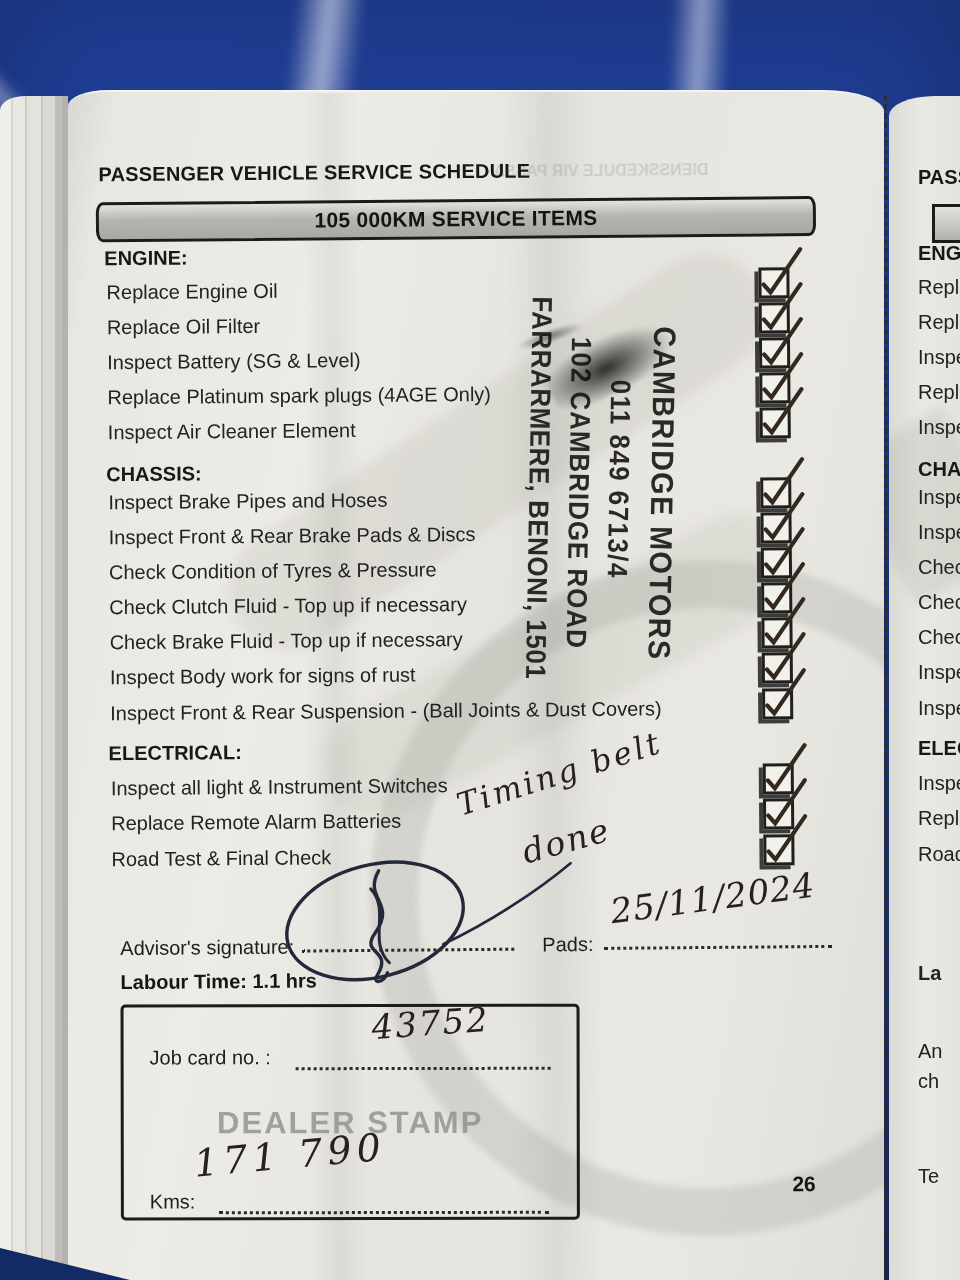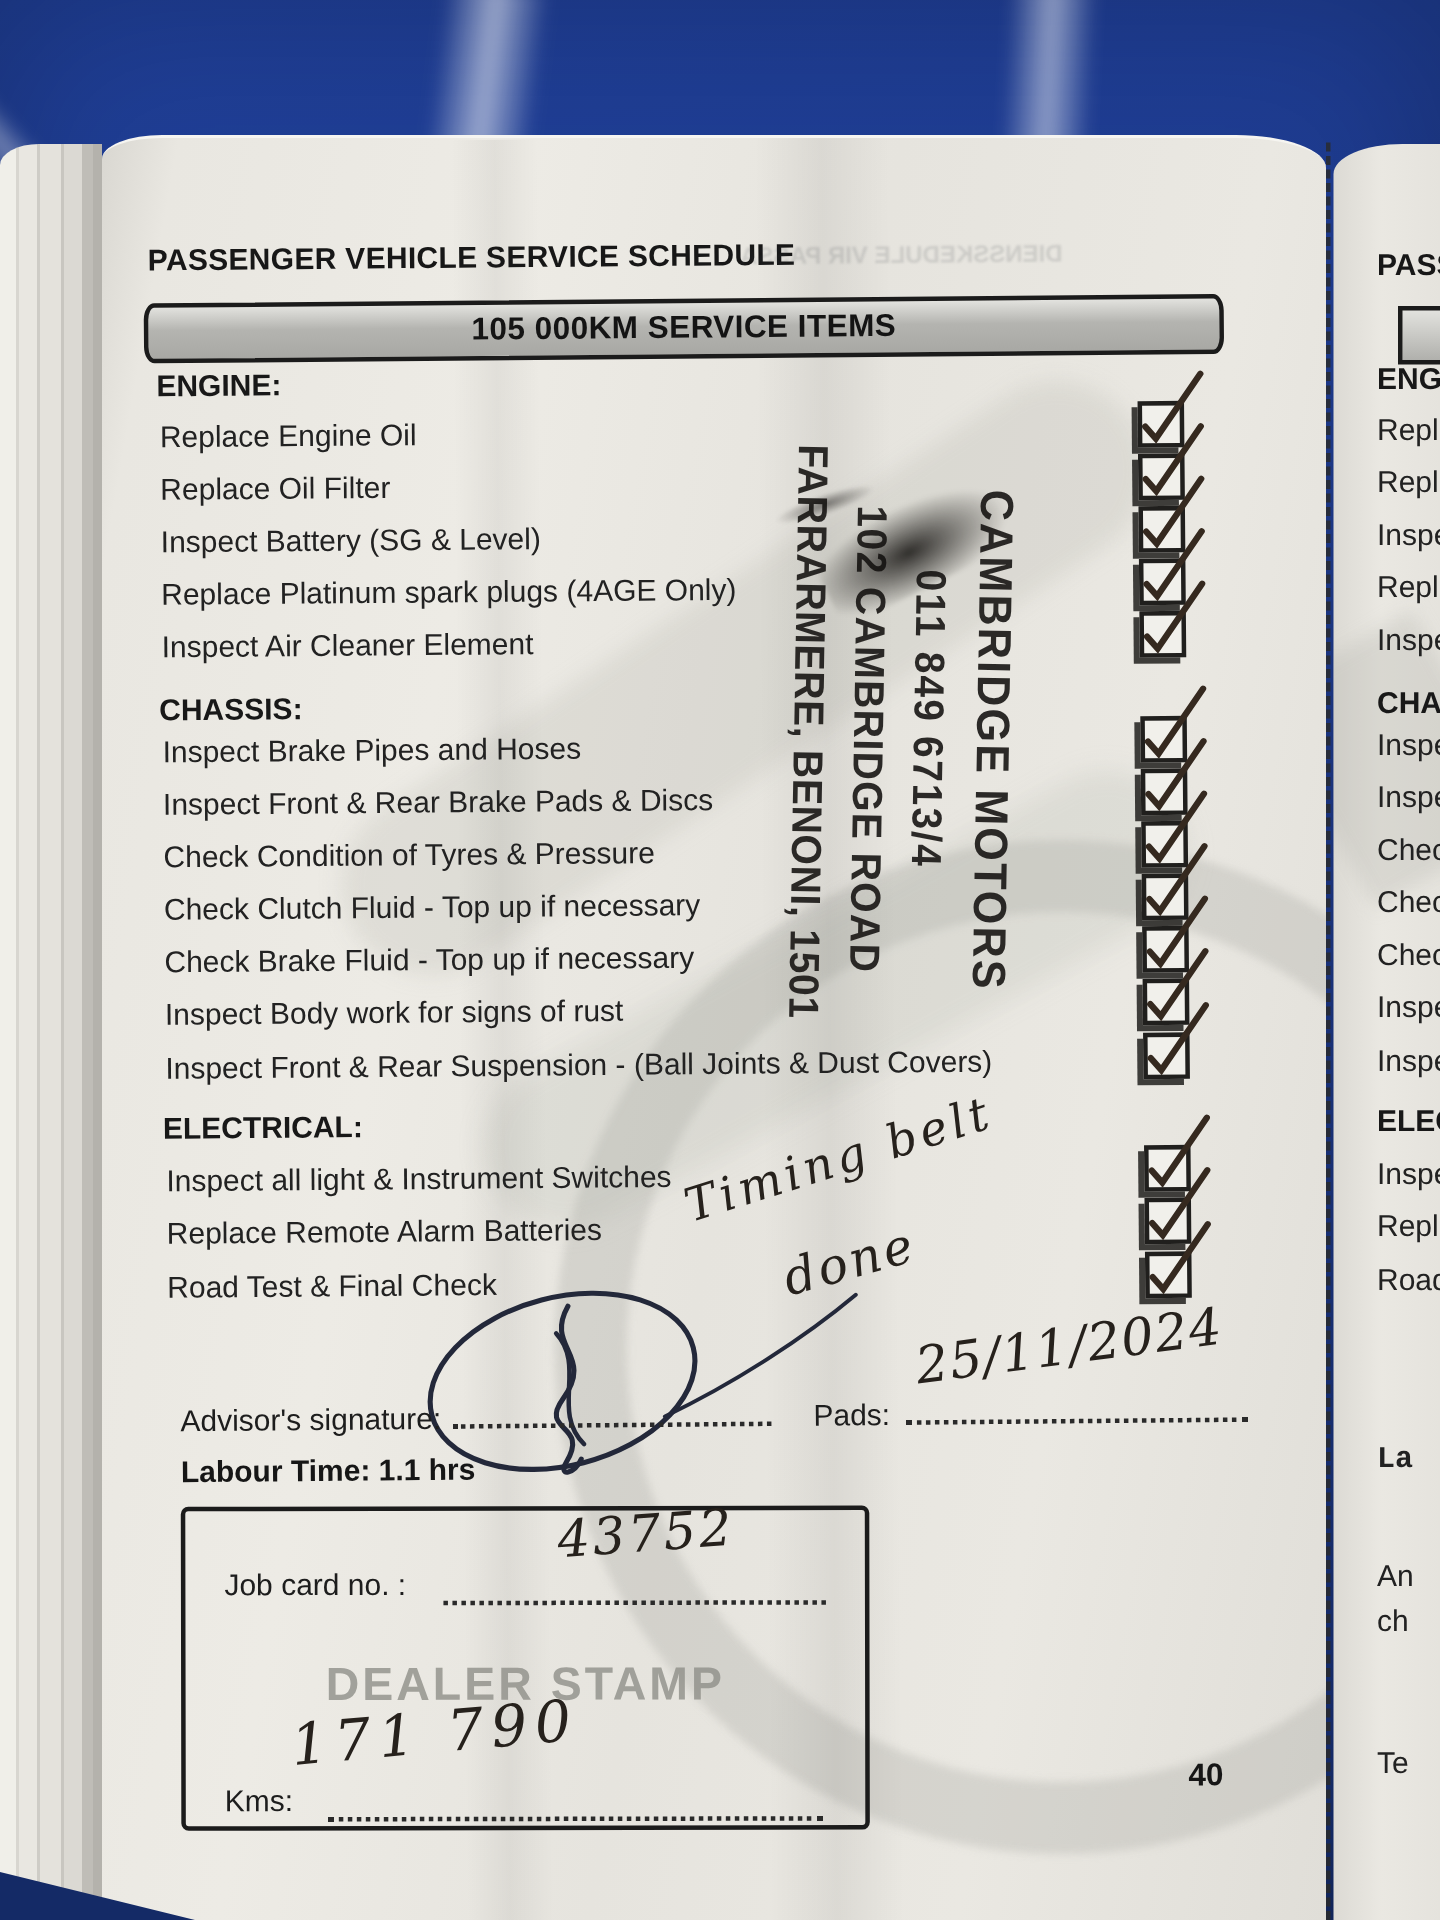--- a/index.html
+++ b/index.html
@@ -251,21 +251,21 @@
       <div class="dealer-box">
         <div class="job-label">Job card no. :</div>
         <div class="job-dots"></div>
         <div class="hand hw-job">43752</div>
         <div class="dealer-stamp">DEALER STAMP</div>
         <div class="hand hw-kms">171 790</div>
         <div class="kms-label">Kms:</div>
         <div class="kms-dots"></div>
       </div>
 
-      <div class="page-num">40</div>
+      <div class="page-num">26</div>
     </div>
   </div>
 
   <div class="perf"></div>
 
   <div class="rpage">
     <div class="wm"></div>
     <div class="r-title">PASSENGER VEHICLE SERVICE SCHEDULE</div>
     <div class="r-banner"></div>
     <div id="checklist-right">
@@ -282,21 +282,21 @@
         <div class="item-label" style="top: 495px;">Check Clutch Fluid - Top up if necessary</div>
         <div class="item-label" style="top: 530px;">Check Brake Fluid - Top up if necessary</div>
         <div class="item-label" style="top: 565px;">Inspect Body work for signs of rust</div>
         <div class="item-label" style="top: 601px;">Inspect Front &amp; Rear Suspension - (Ball Joints &amp; Dust Covers)</div>
         <div class="sec-heading" style="top: 641px;">ELECTRICAL:</div>
         <div class="item-label" style="top: 676px;">Inspect all light &amp; Instrument Switches</div>
         <div class="item-label" style="top: 711px;">Replace Remote Alarm Batteries</div>
         <div class="item-label" style="top: 747px;">Road Test &amp; Final Check</div>
       </div>
     <div id="r-frags">
-        <div class="r-frag b" style="top: 866px; font-family: Liberation Mono, monospace;">La</div>
+        <div class="r-frag b" style="top: 866px;">La</div>
         <div class="r-frag" style="top: 944px;">An</div>
         <div class="r-frag" style="top: 974px;">ch</div>
         <div class="r-frag" style="top: 1069px;">Te</div>
       </div>
   </div>
 
   <div class="corner-navy"></div>
 </div>
 
 </body></html>

